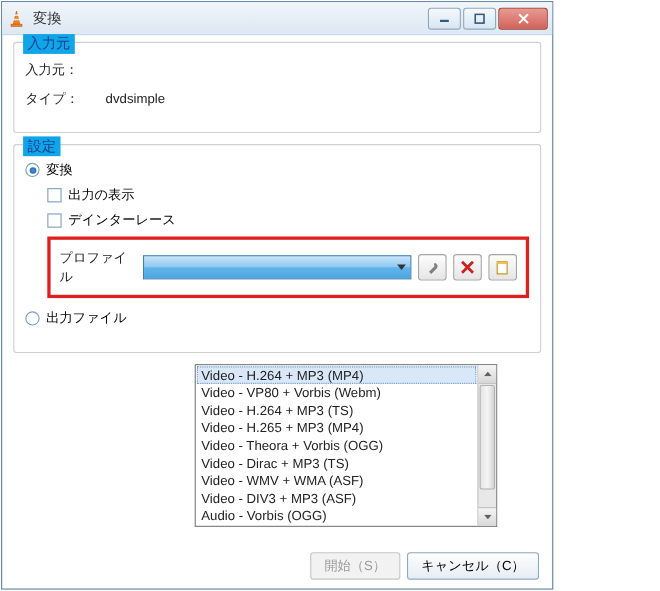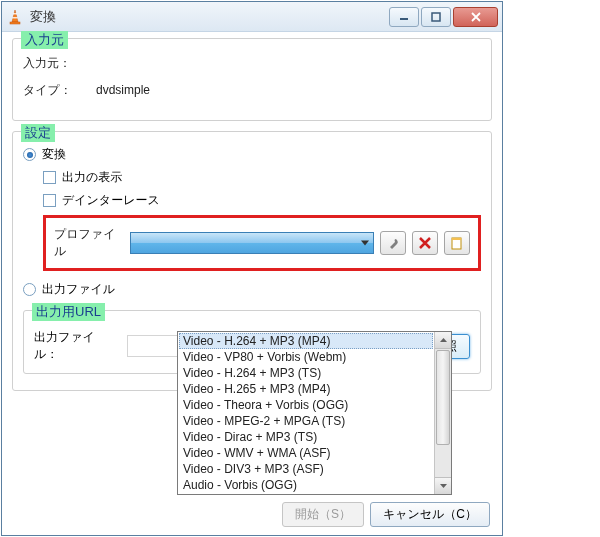--- a/index.html
+++ b/index.html
@@ -68,21 +68,21 @@
     border: 1px solid #d0d0d0;
     border-radius: 3px;
     margin-bottom: 10px;
     padding: 8px 10px 12px 10px;
     position: relative;
   }
   .groupbox-legend {
     position: absolute;
     top: -8px;
     left: 8px;
-    background: #86efac;
+    background: #0ea5e9;
     padding: 0 4px;
     color: #1a3f8f;
     font-size: 13px;
   }
   .field-row {
     display: flex;
     align-items: center;
     margin: 8px 0;
     gap: 8px;
   }
@@ -355,41 +355,30 @@
             </div>
           </div>
         </div>
       </div>
 
       <div class="radio-row">
         <span class="radio"></span>
         <span>出力ファイル</span>
       </div>
 
-      <div class="output-url">
-        <div class="groupbox-legend" style="color:#1a3f8f;">出力用URL</div>
-        <div class="field-row" style="margin:4px 0 0 0;">
-          <span style="width:85px;">出力ファイル：</span>
-          <input class="field-value" style="flex: 1 1 0%;">
-          <div class="btn hl">
-              <span>参照</span>
-            </div>
-        </div>
-      </div>
     </div>
   </div>
 
   <div class="dropdown">
     <div class="dropdown-list">
       <div class="dropdown-item sel">Video - H.264 + MP3 (MP4)</div>
       <div class="dropdown-item">Video - VP80 + Vorbis (Webm)</div>
       <div class="dropdown-item">Video - H.264 + MP3 (TS)</div>
       <div class="dropdown-item">Video - H.265 + MP3 (MP4)</div>
       <div class="dropdown-item">Video - Theora + Vorbis (OGG)</div>
-      <div class="dropdown-item">Video - MPEG-2 + MPGA (TS)</div>
       <div class="dropdown-item">Video - Dirac + MP3 (TS)</div>
       <div class="dropdown-item">Video - WMV + WMA (ASF)</div>
       <div class="dropdown-item">Video - DIV3 + MP3 (ASF)</div>
       <div class="dropdown-item">Audio - Vorbis (OGG)</div>
     </div>
     <div class="dd-scroll">
       <div class="dd-scroll-arrow">
         <svg width="7" height="4">
             <polygon points="3.5,0 7,4 0,4" fill="#606060"></polygon>
           </svg>

